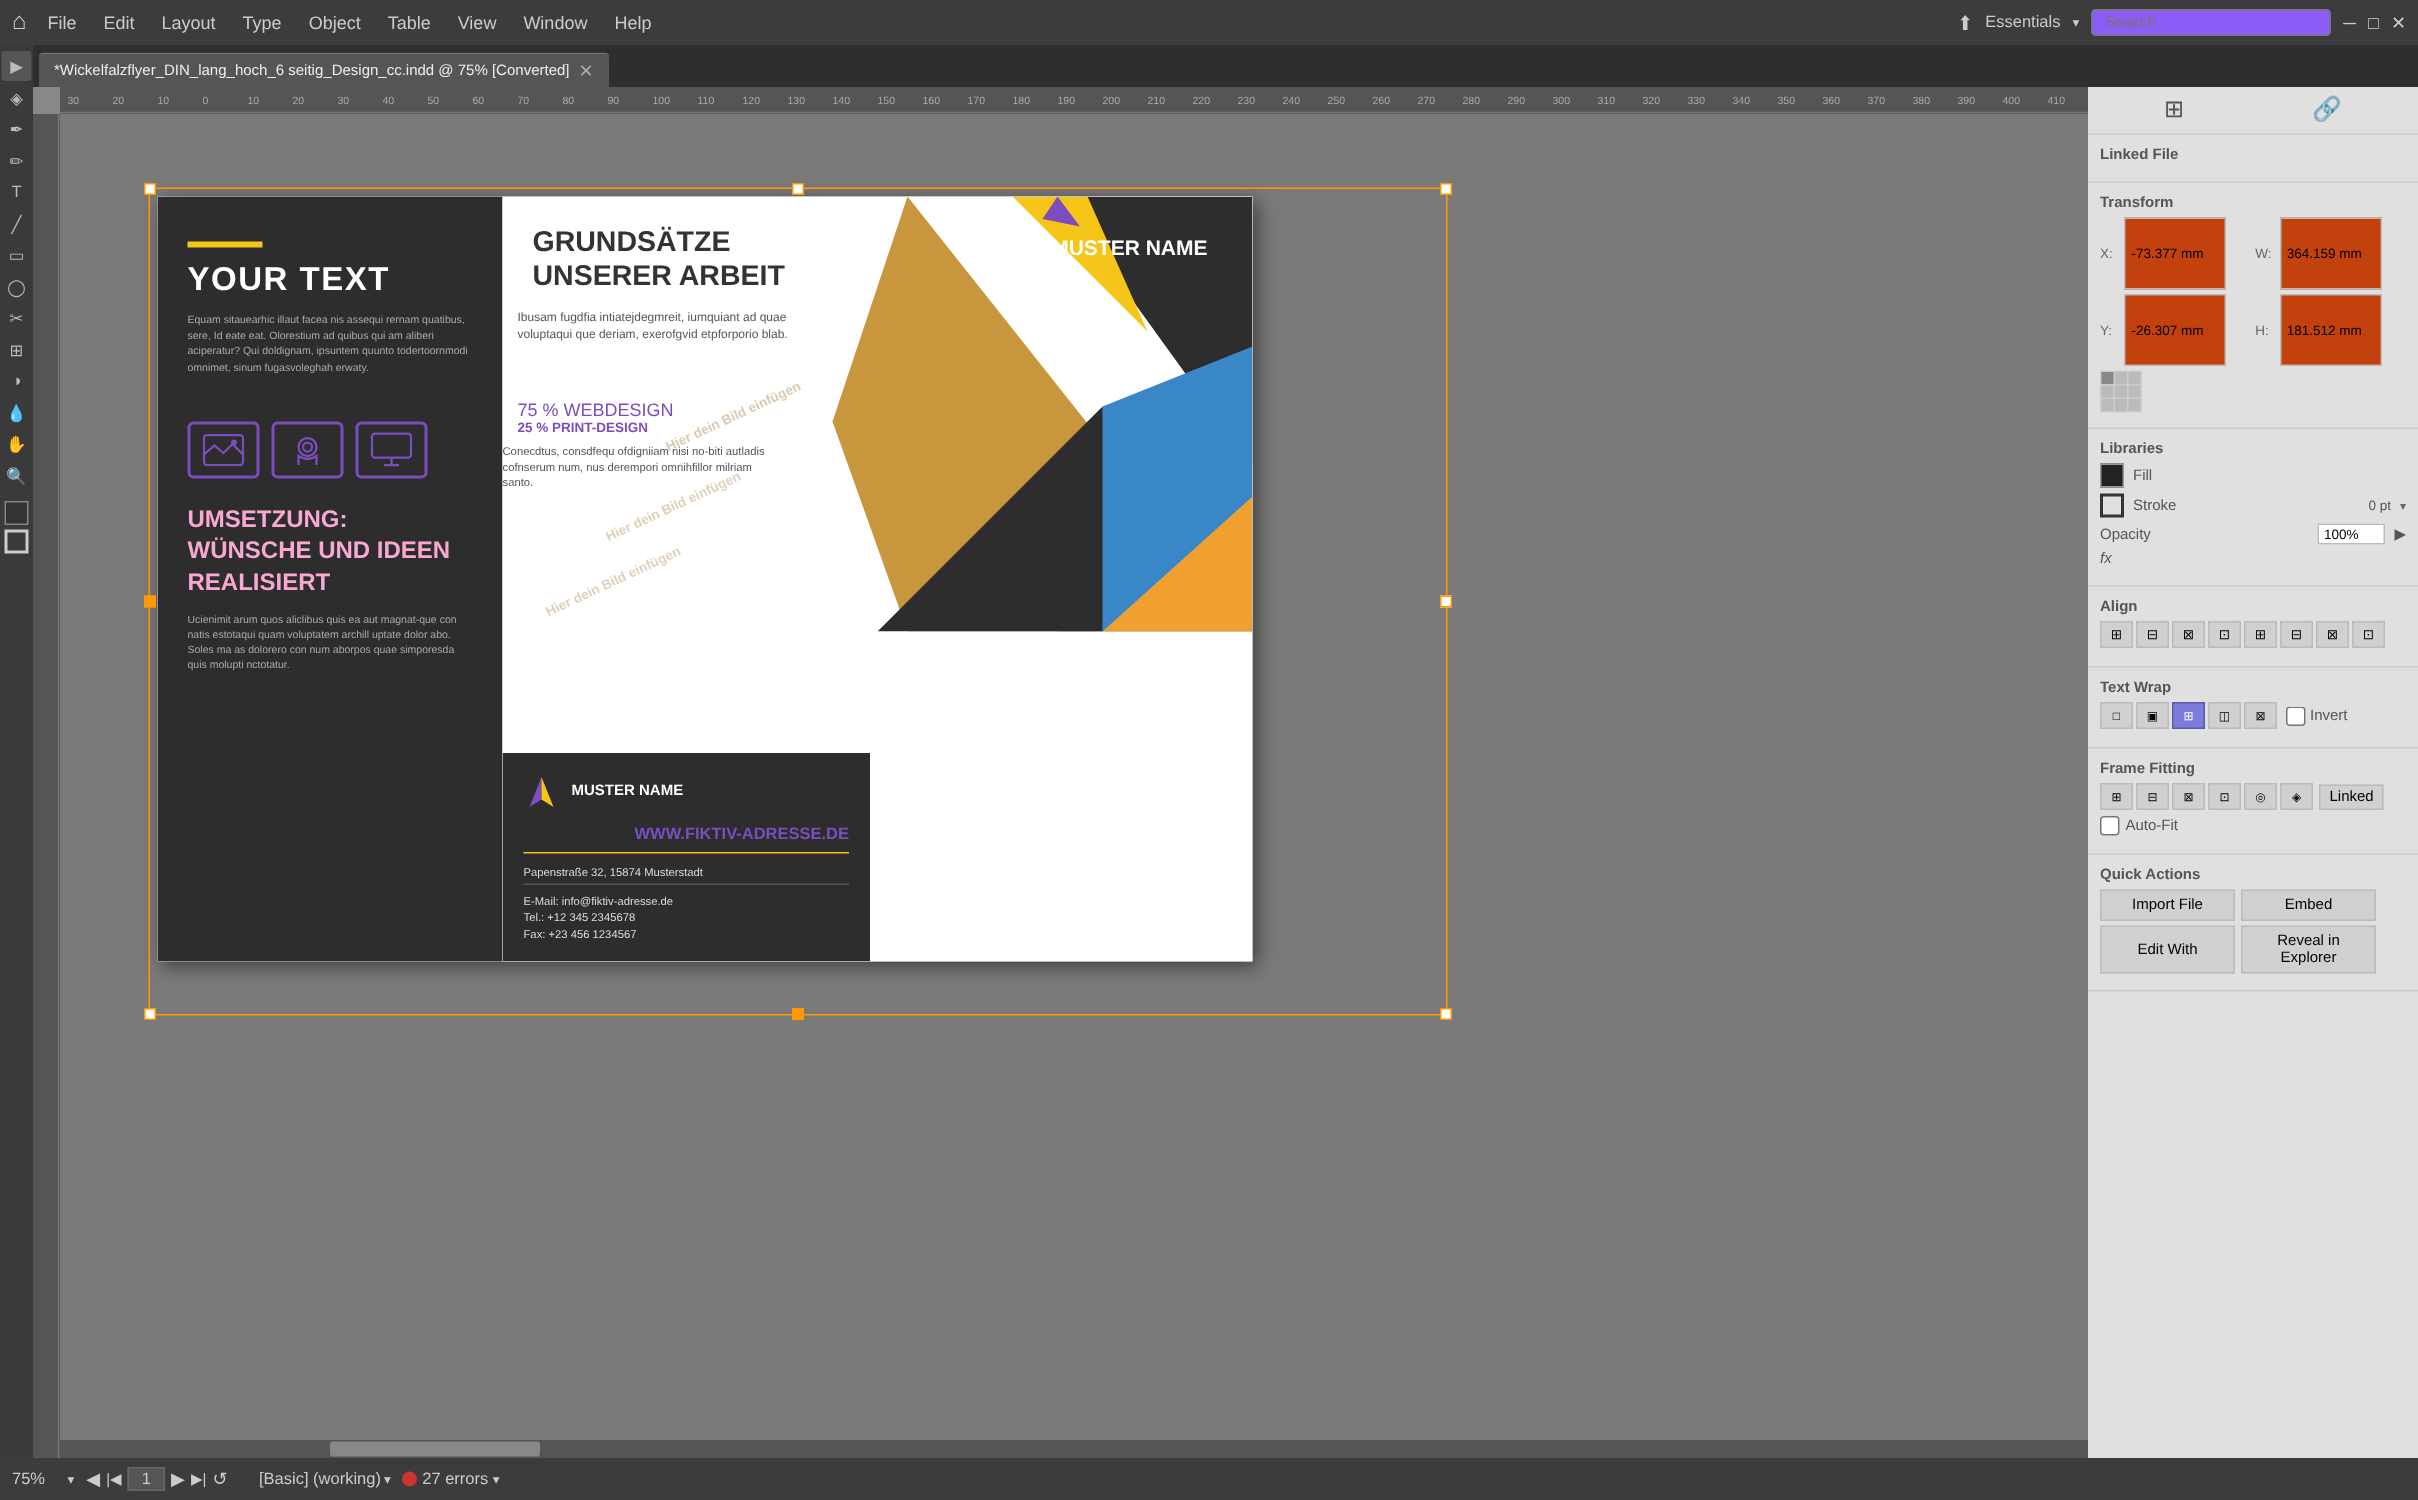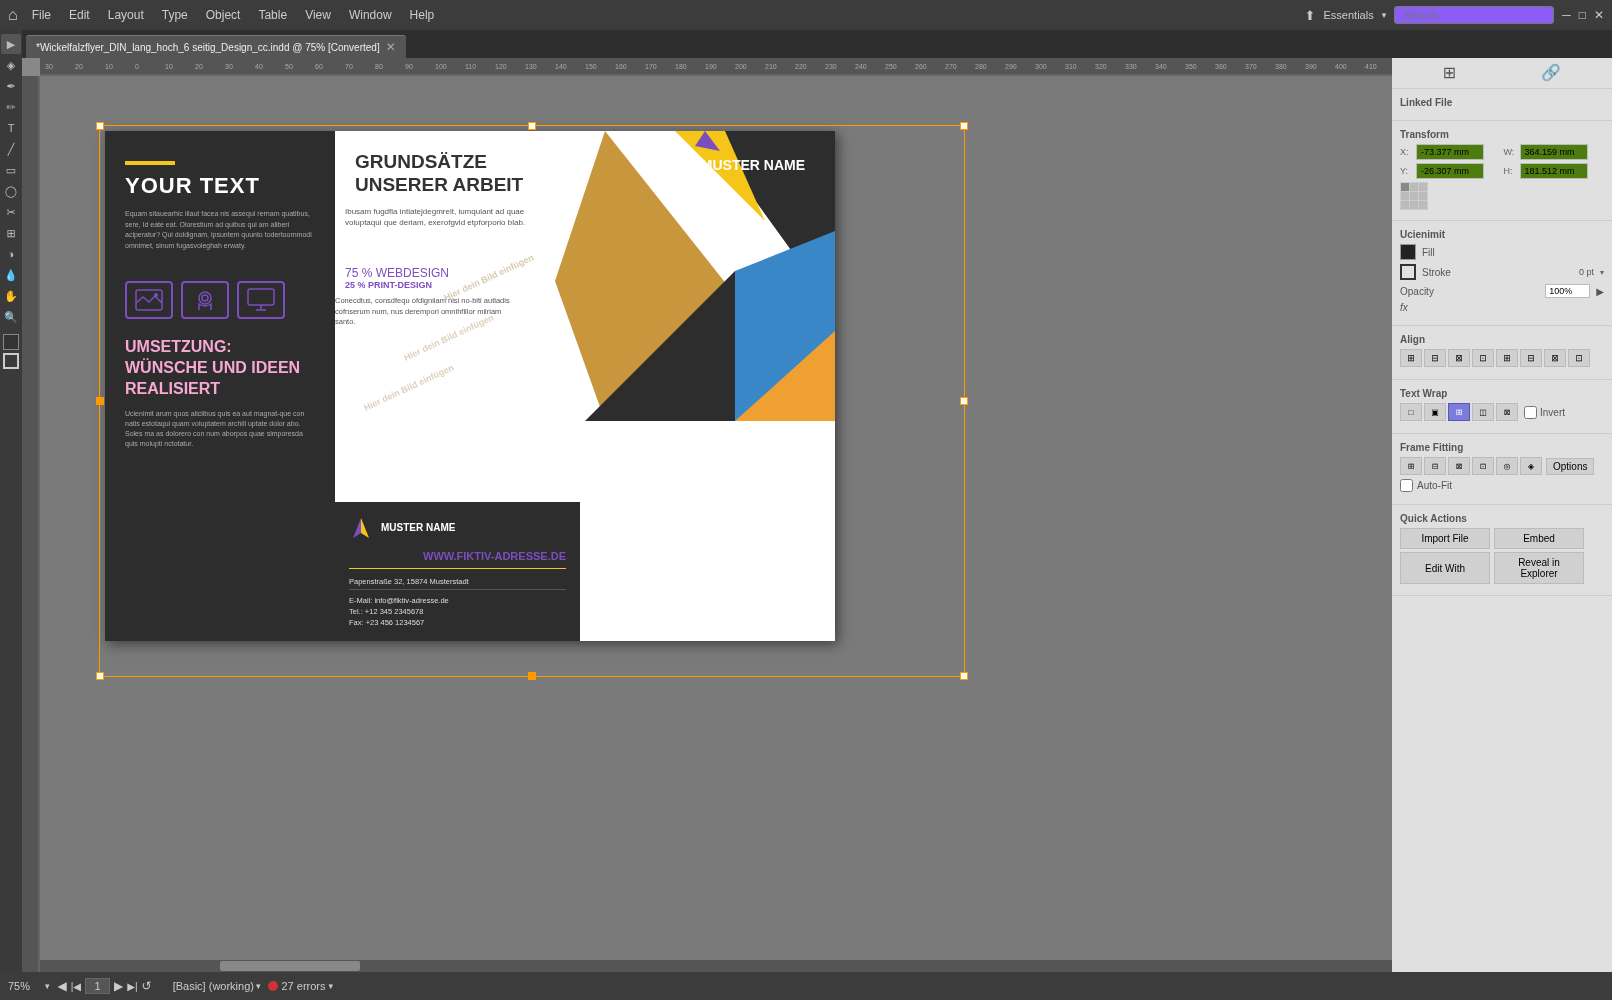--- a/index.html
+++ b/index.html
@@ -47,21 +47,21 @@
       position: absolute; top: 30px; right: 0; width: 220px; bottom: 28px;
       background: #e8e8e8; z-index: 50; overflow-y: auto;
     }
     .panel-tab { flex: 1; padding: 6px 4px; font-size: 11px; text-align: center; cursor: pointer;
       border-bottom: 2px solid transparent; }
     .panel-tab.active { background: #e8e8e8; border-bottom: 2px solid #e8e8e8; font-weight: bold; color: #333; }
     .panel-tab:not(.active) { color: #666; }
 
     .panel-section { padding: 8px; border-bottom: 1px solid #ccc; }
     .panel-label { font-size: 10px; color: #555; font-weight: bold; margin-bottom: 4px; }
-    .panel-input { background: #4d7c0f; border: 1px solid #bbb; font-size: 10px; padding: 2px 4px;
+    .panel-input { background: #c2410c; border: 1px solid #bbb; font-size: 10px; padding: 18px 4px;
       width: 80px; }
 
     .appearance-row { display: flex; align-items: center; gap: 6px; margin-bottom: 4px; }
     .color-swatch { width: 16px; height: 16px; border: 1px solid #999; cursor: pointer; }
     .stroke-swatch { width: 16px; height: 16px; border: 2px solid #333; background: transparent; cursor: pointer; }
     .appearance-label { font-size: 10px; color: #555; flex: 1; }
     .dropdown-arrow { font-size: 8px; color: #666; }
 
     .align-row { display: flex; gap: 2px; margin-bottom: 4px; }
     .align-btn { width: 22px; height: 18px; background: #d0d0d0; border: 1px solid #bbb;
@@ -388,21 +388,21 @@
         <div style="background:#bbb;width:8px;height:8px;"></div>
         <div style="background:#bbb;width:8px;height:8px;"></div>
         <div style="background:#bbb;width:8px;height:8px;"></div>
         <div style="background:#bbb;width:8px;height:8px;"></div>
         <div style="background:#bbb;width:8px;height:8px;"></div>
       </div>
     </div>
   </div>
 
   <div class="panel-section">
-    <div class="panel-label">Ucienimit</div>
+    <div class="panel-label">Libraries</div>
     <div class="appearance-row">
       <div class="color-swatch" style="background:#222;"></div>
       <span class="appearance-label">Fill</span>
     </div>
     <div class="appearance-row">
       <div class="stroke-swatch"></div>
       <span class="appearance-label">Stroke</span>
       <span style="font-size:9px;color:#555;">0 pt</span>
       <span class="dropdown-arrow">▾</span>
     </div>
@@ -447,21 +447,21 @@
 
   <div class="panel-section">
     <div class="panel-label">Frame Fitting</div>
     <div style="display:flex;gap:2px;flex-wrap:wrap;margin-bottom:4px;align-items:center;">
       <div class="ff-btn">⊞</div>
       <div class="ff-btn">⊟</div>
       <div class="ff-btn">⊠</div>
       <div class="ff-btn">⊡</div>
       <div class="ff-btn">◎</div>
       <div class="ff-btn">◈</div>
-      <button class="ff-options-btn">Options</button>
+      <button class="ff-options-btn">Linked</button>
     </div>
     <div class="auto-fit-row">
       <input type="checkbox" style="">
       <span>Auto-Fit</span>
     </div>
   </div>
 
   <div class="panel-section">
     <div class="panel-label">Quick Actions</div>
     <div class="quick-actions-row">

